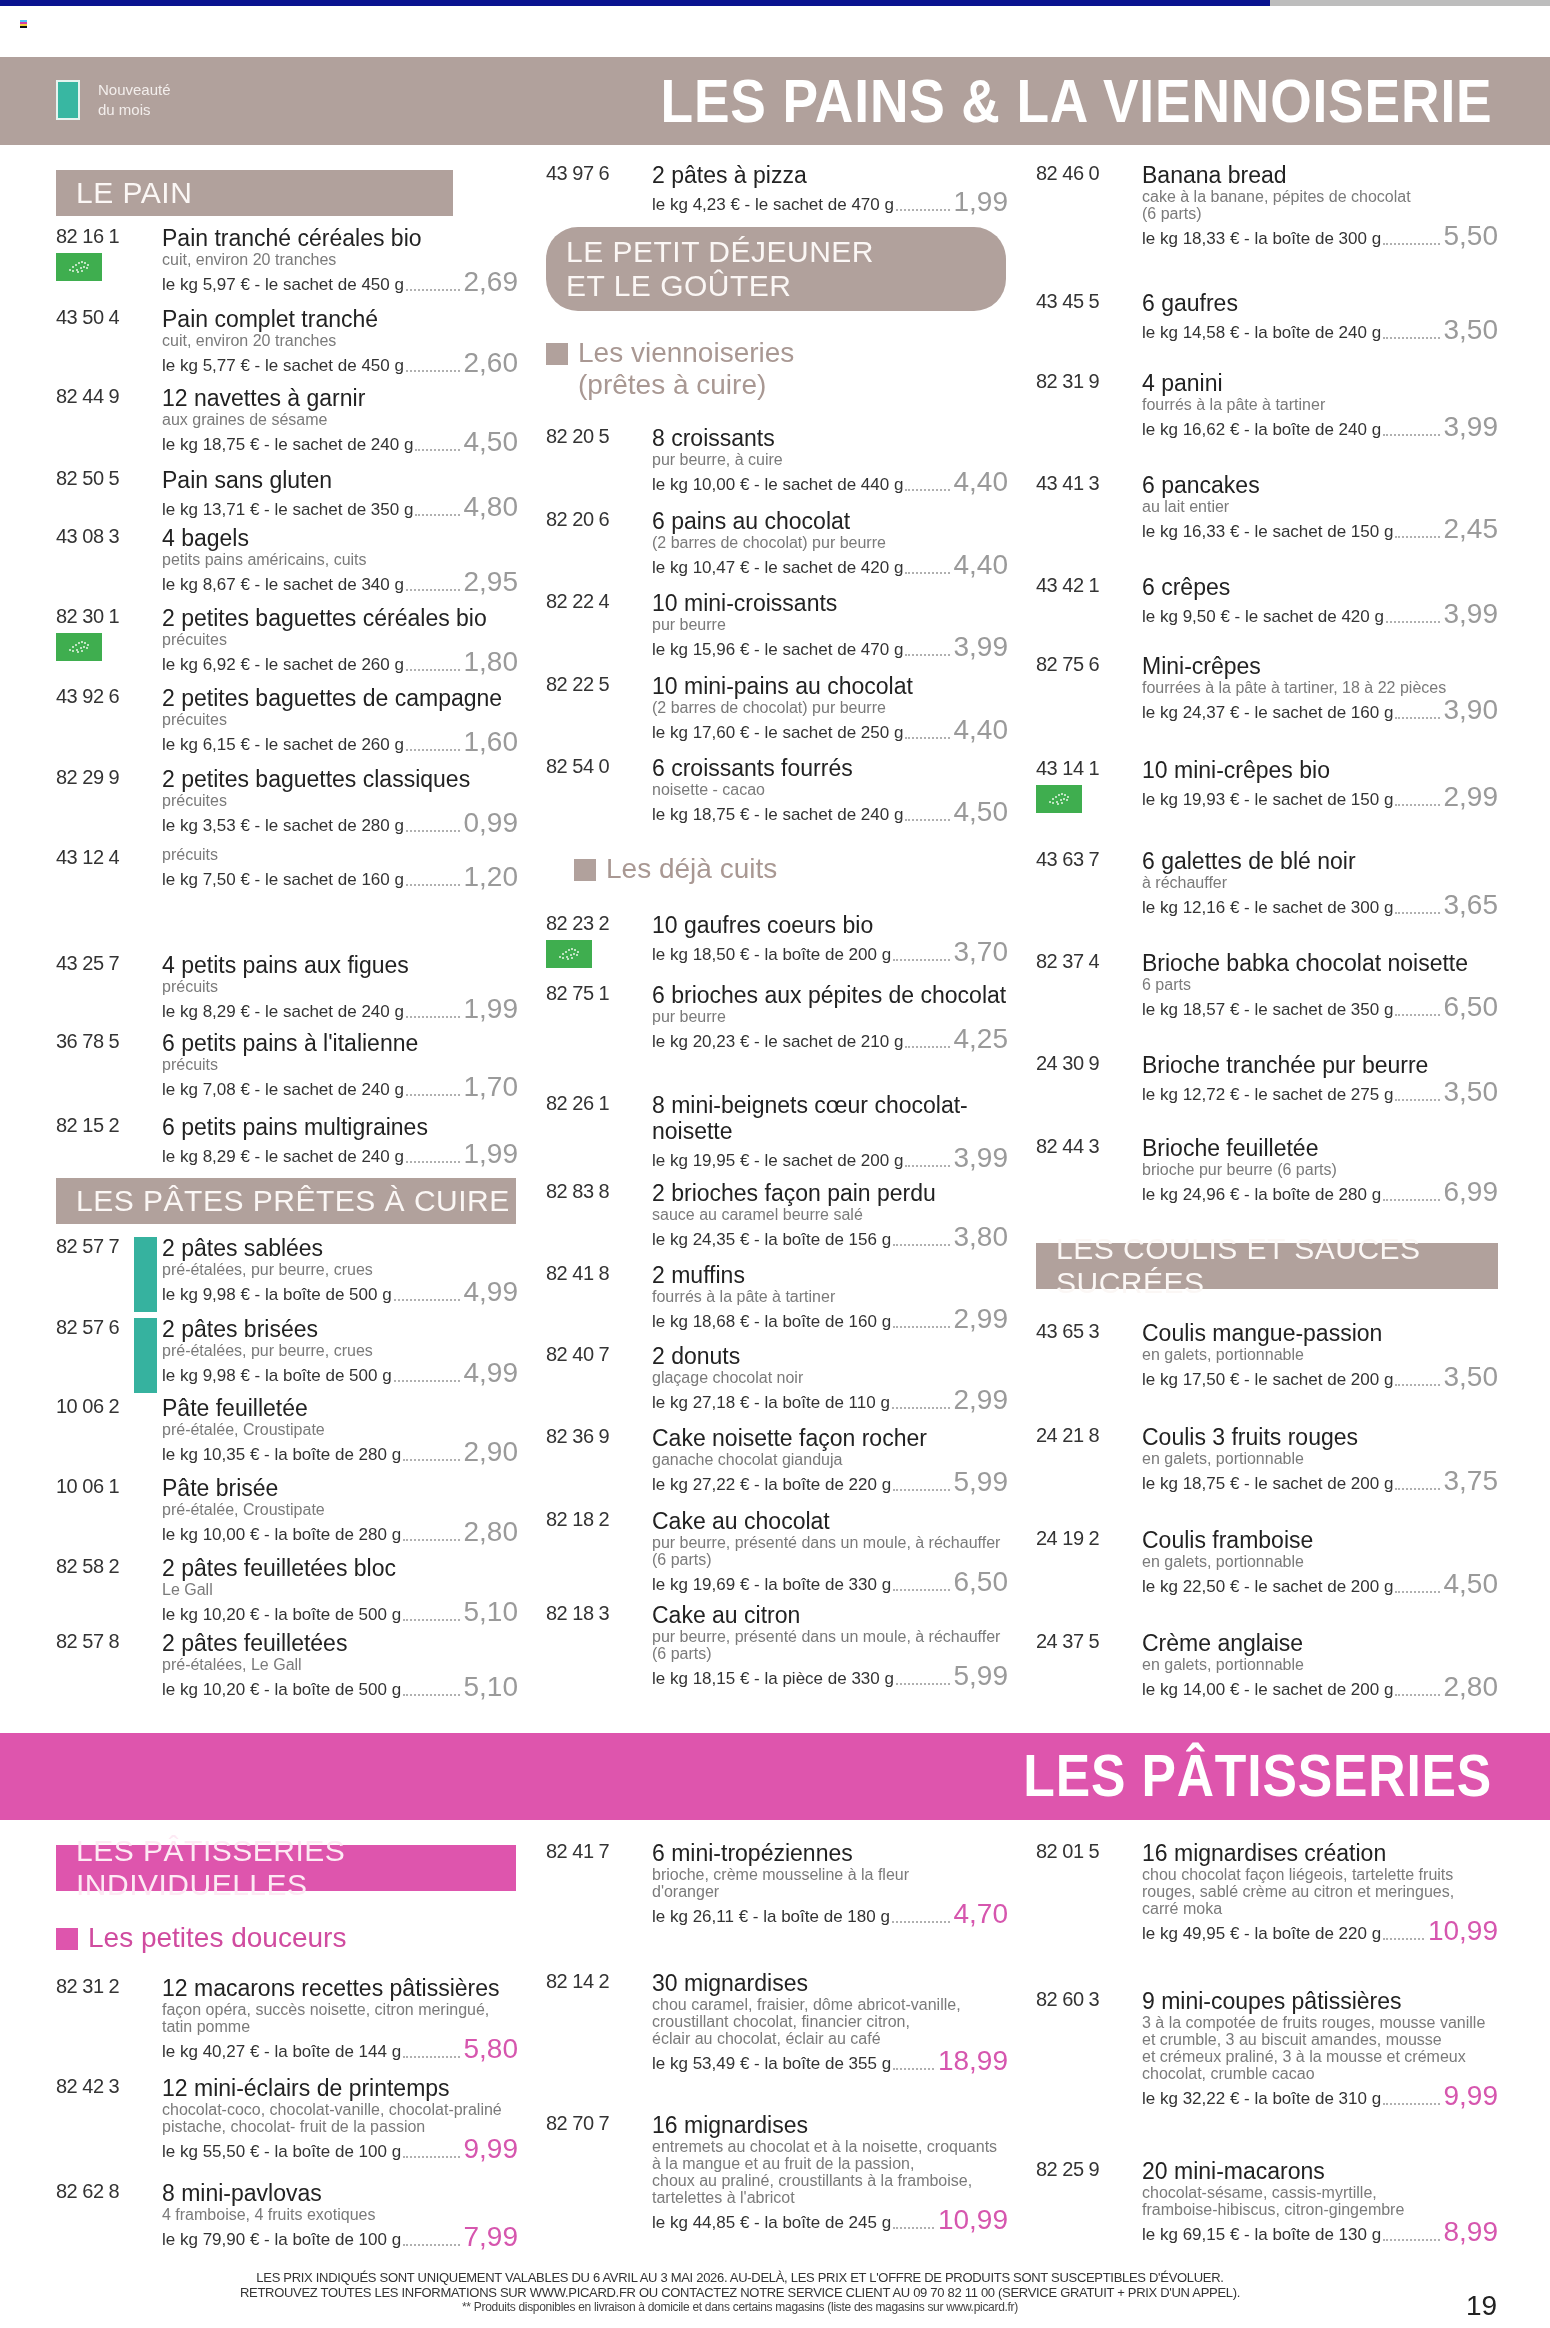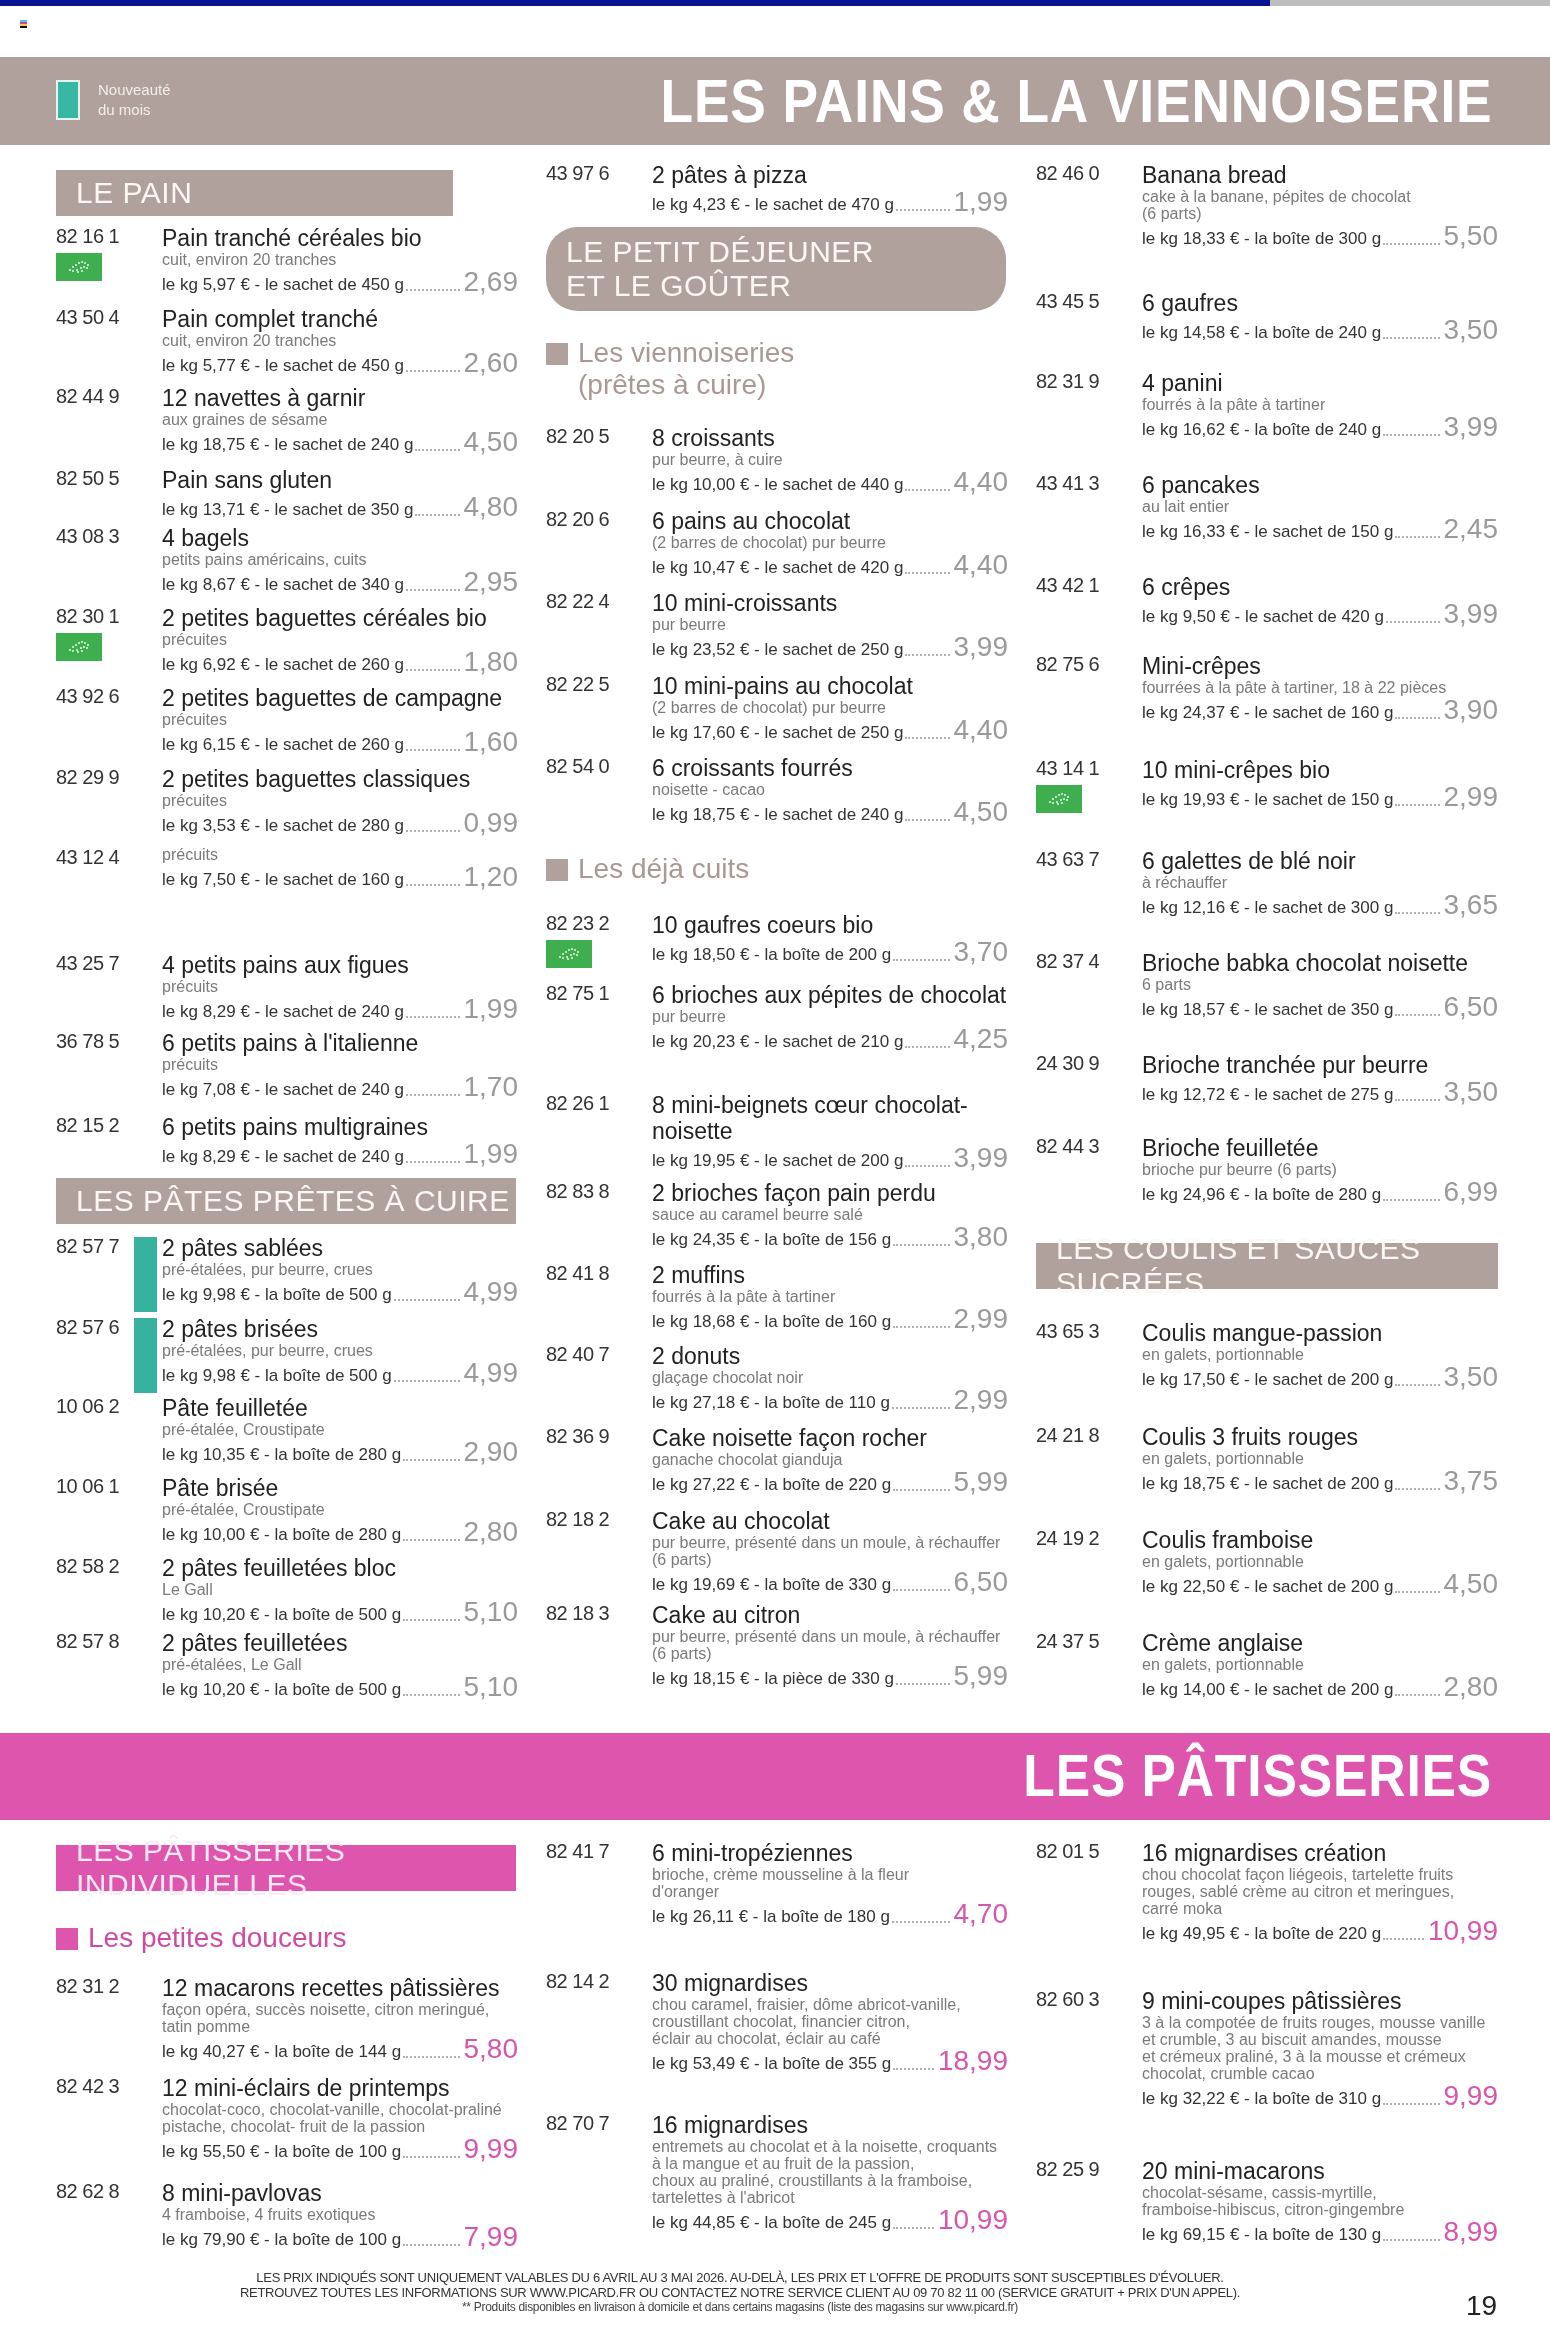--- a/index.html
+++ b/index.html
@@ -79,21 +79,21 @@
   <span>LE PETIT DÉJEUNER</span>
   <span>ET LE GOÛTER</span>
 </div>
 <div class="sub-head" style="left:546px;top:337px;">
   <span class="sq"></span>
   <span>
       <span style="display:block">Les viennoiseries</span>
       <span style="display:block">(prêtes à cuire)</span>
     </span>
 </div>
-<div class="sub-head" style="left:546px;top:853px;">
+<div class="sub-head" style="left:574px;top:853px;">
   <span class="sq"></span>
   <span>Les déjà cuits</span>
 </div>
 
 <div class="sect-head" style="left:1036px;top:1243px;width:462px;height:46px;">LES COULIS ET SAUCES SUCRÉES</div>
 
 <div class="banner pink">
   <div class="title">LES PÂTISSERIES</div>
 </div>
 <div class="sect-head pink" style="left:56px;top:1845px;width:460px;height:46px;">LES PÂTISSERIES INDIVIDUELLES</div>
@@ -392,21 +392,21 @@
           <span class="price">4,40</span>
         </div>
       </div>
     </div>
     <div class="item" style="left: 546px; top: 590px; width: 462px;">
       <div class="code">82 22 4</div>
       <div class="body">
         <div class="name">10 mini-croissants</div>
         <div class="desc">pur beurre</div>
         <div class="priceline">
-          <span class="unit">le kg 23,52 € - le sachet de 250 g</span>
+          <span class="unit">le kg 15,96 € - le sachet de 470 g</span>
           <span class="dots"></span>
           <span class="price">3,99</span>
         </div>
       </div>
     </div>
     <div class="item" style="left: 546px; top: 673px; width: 462px;">
       <div class="code">82 22 5</div>
       <div class="body">
         <div class="name">10 mini-pains au chocolat</div>
         <div class="desc">(2 barres de chocolat) pur beurre</div>

